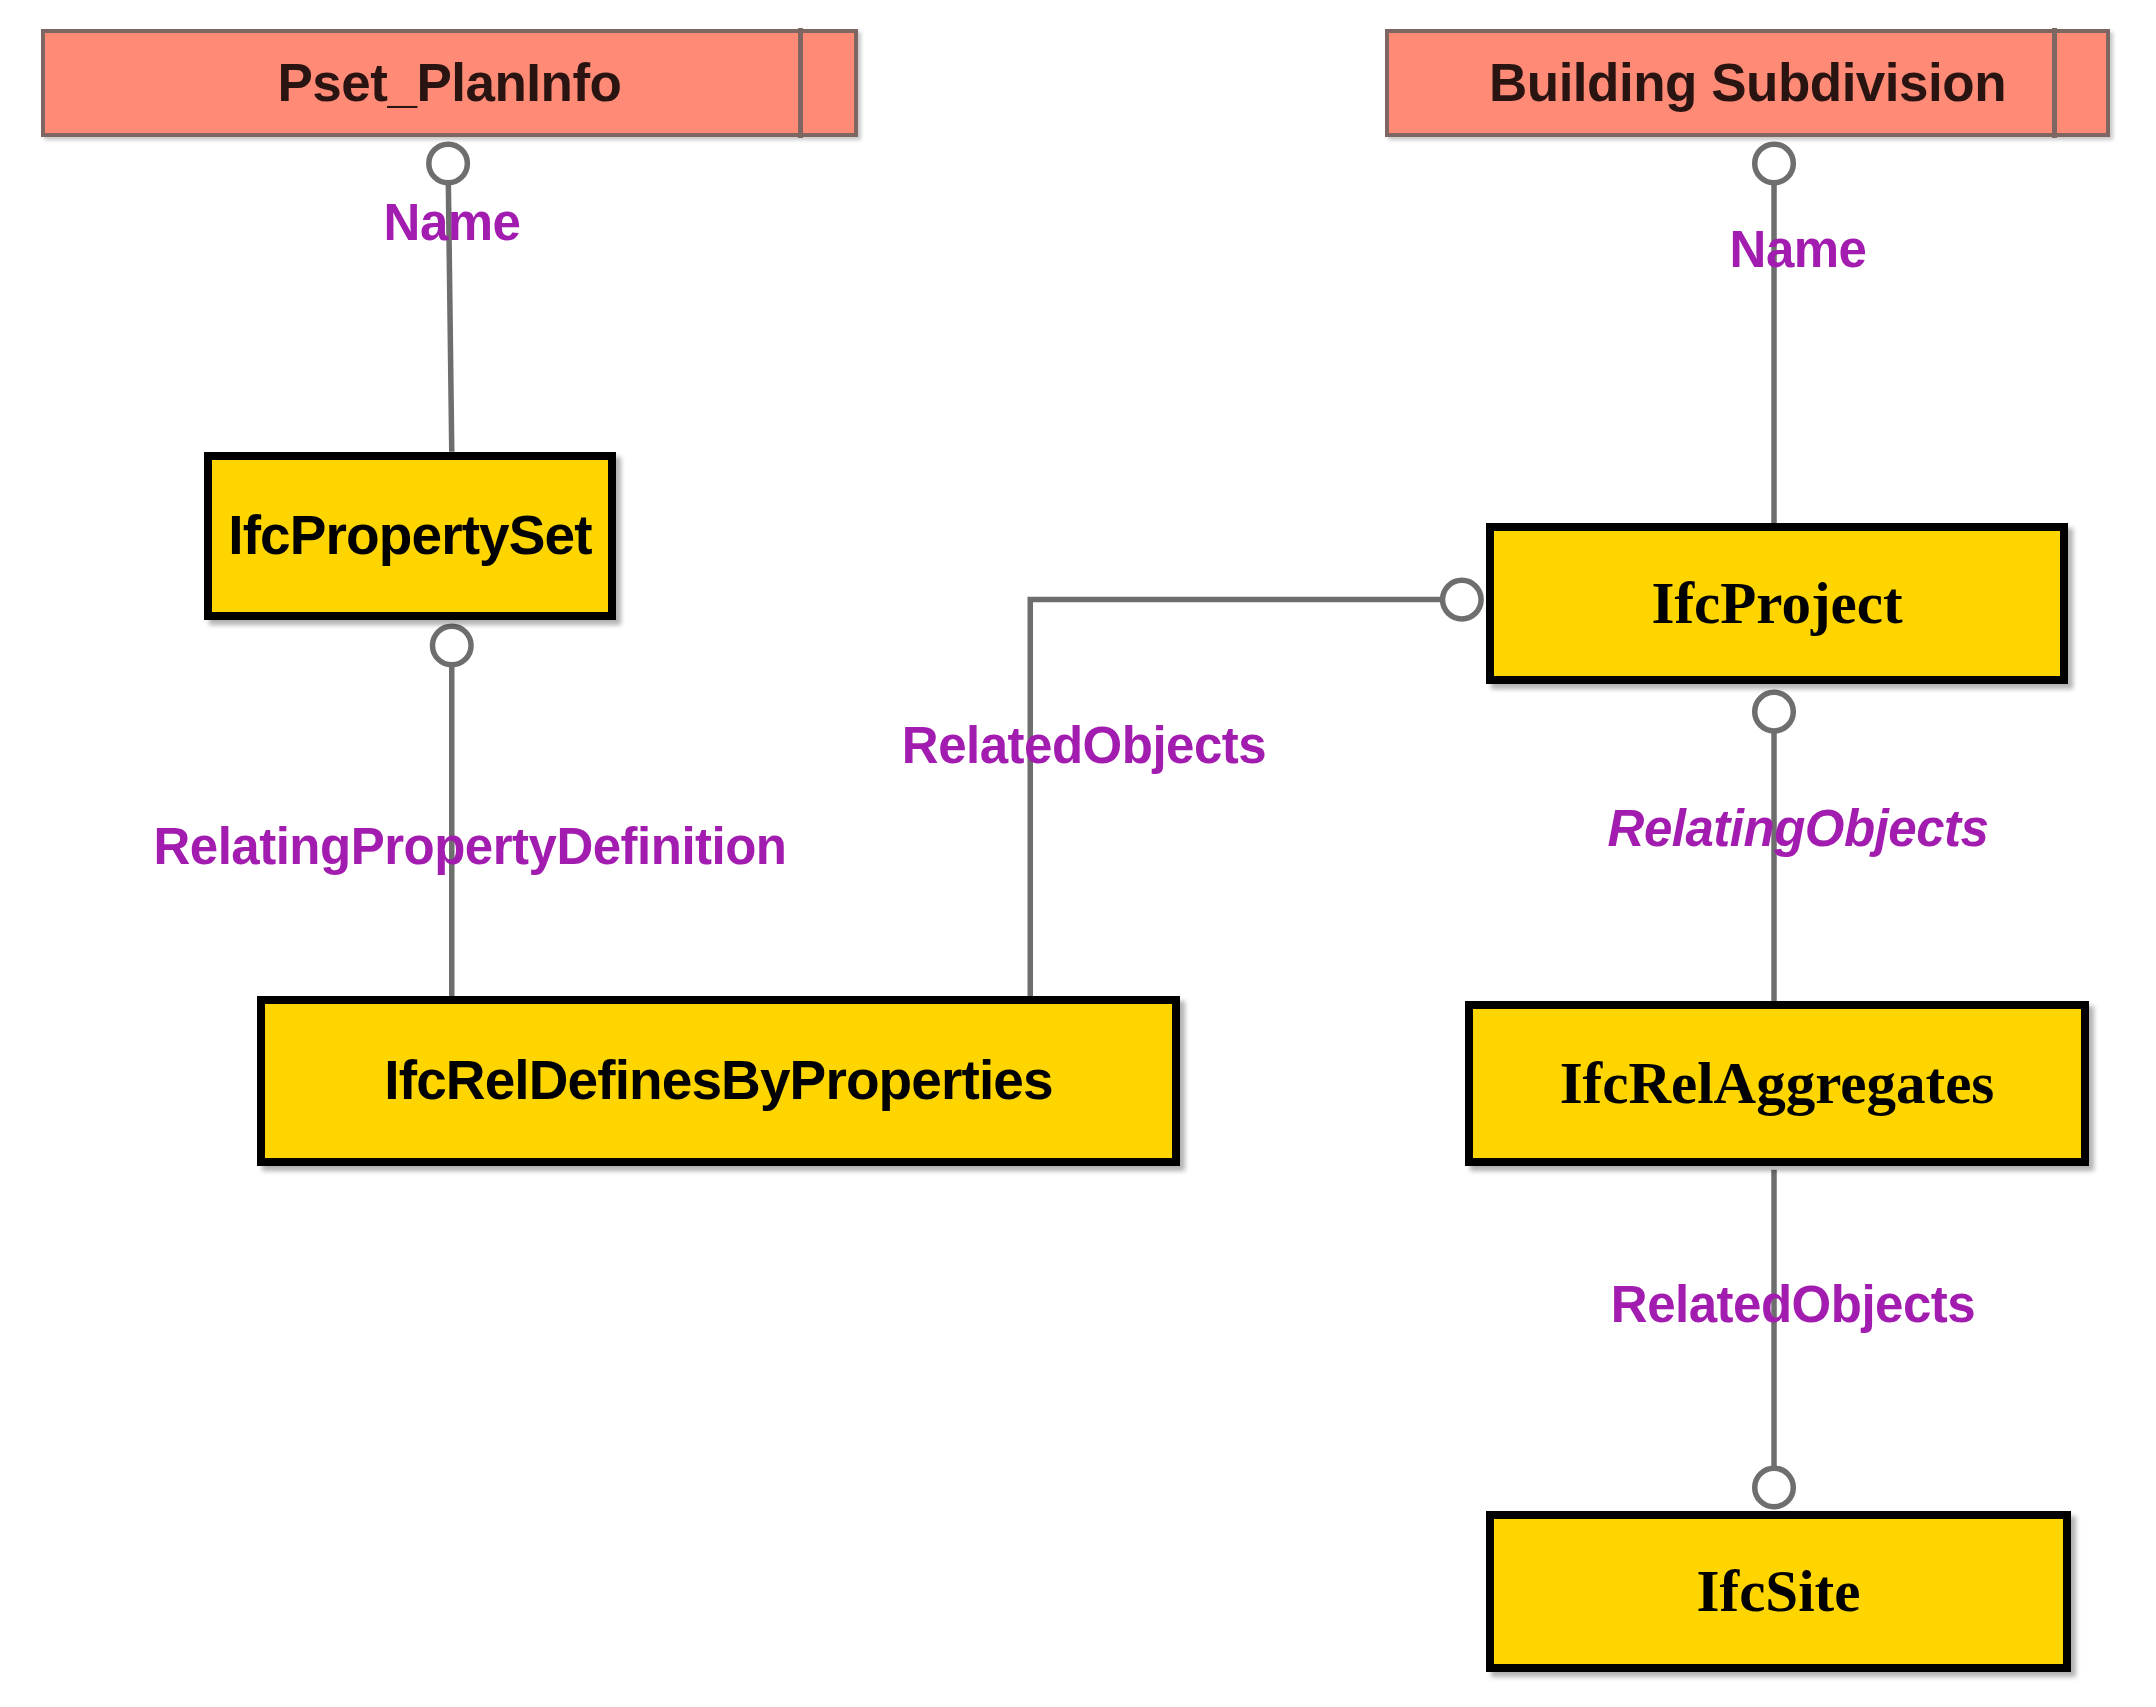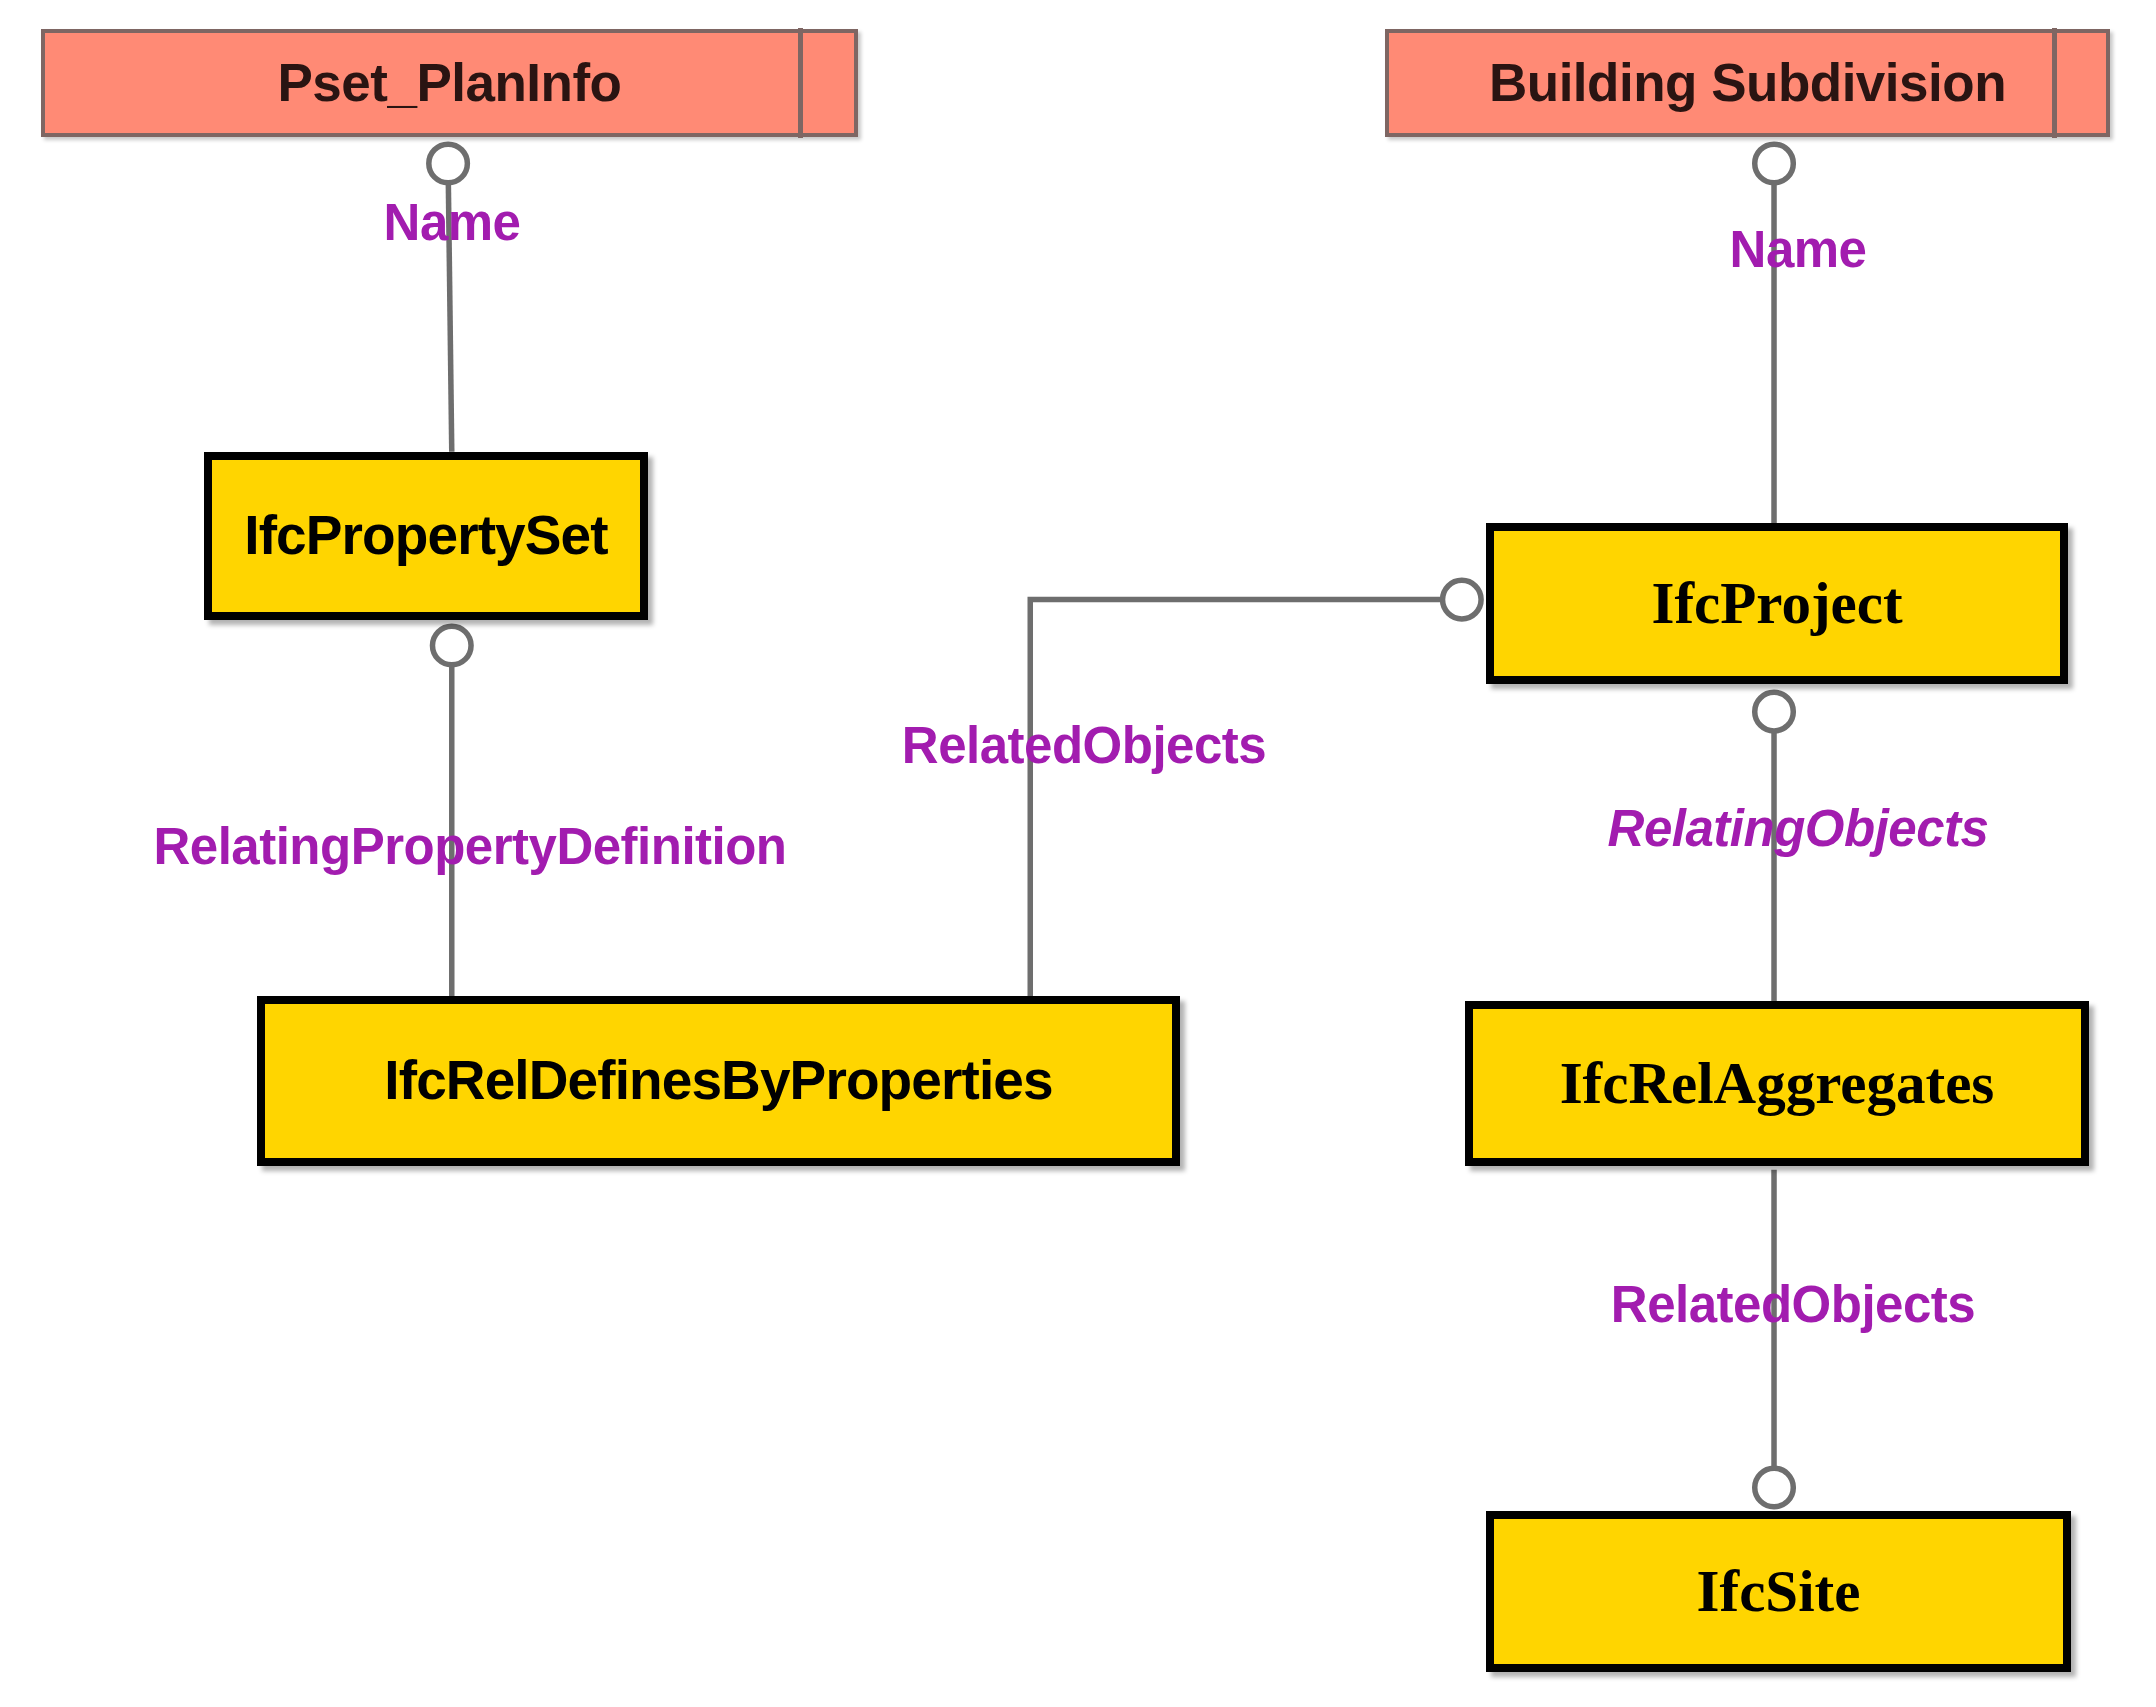--- a/index.html
+++ b/index.html
@@ -123,21 +123,21 @@
   <div class="node pink" style="left:41px; top:29px; width:817px; height:108px;text-align:right;">
     <span class="divider" style="left:753px;"></span>
     <span class="label">Pset_PlanInfo</span>
   </div>
 
   <div class="node pink" style="left:1385px; top:29px; width:725px; height:108px;">
     <span class="divider" style="left:663px;"></span>
     <span class="label">Building Subdivision</span>
   </div>
 
-  <div class="node yellow" style="left:204px; top:452px; width:444px; height:168px;">
+  <div class="node yellow" style="left:204px; top:452px; width:412px; height:168px;">
     <span class="label">IfcPropertySet</span>
   </div>
 
   <div class="node yellow serif" style="left:1486px; top:523px; width:582px; height:161px;">
     <span class="label">IfcProject</span>
   </div>
 
   <div class="node yellow" style="left:257px; top:996px; width:923px; height:170px;">
     <span class="label">IfcRelDefinesByProperties</span>
   </div>

